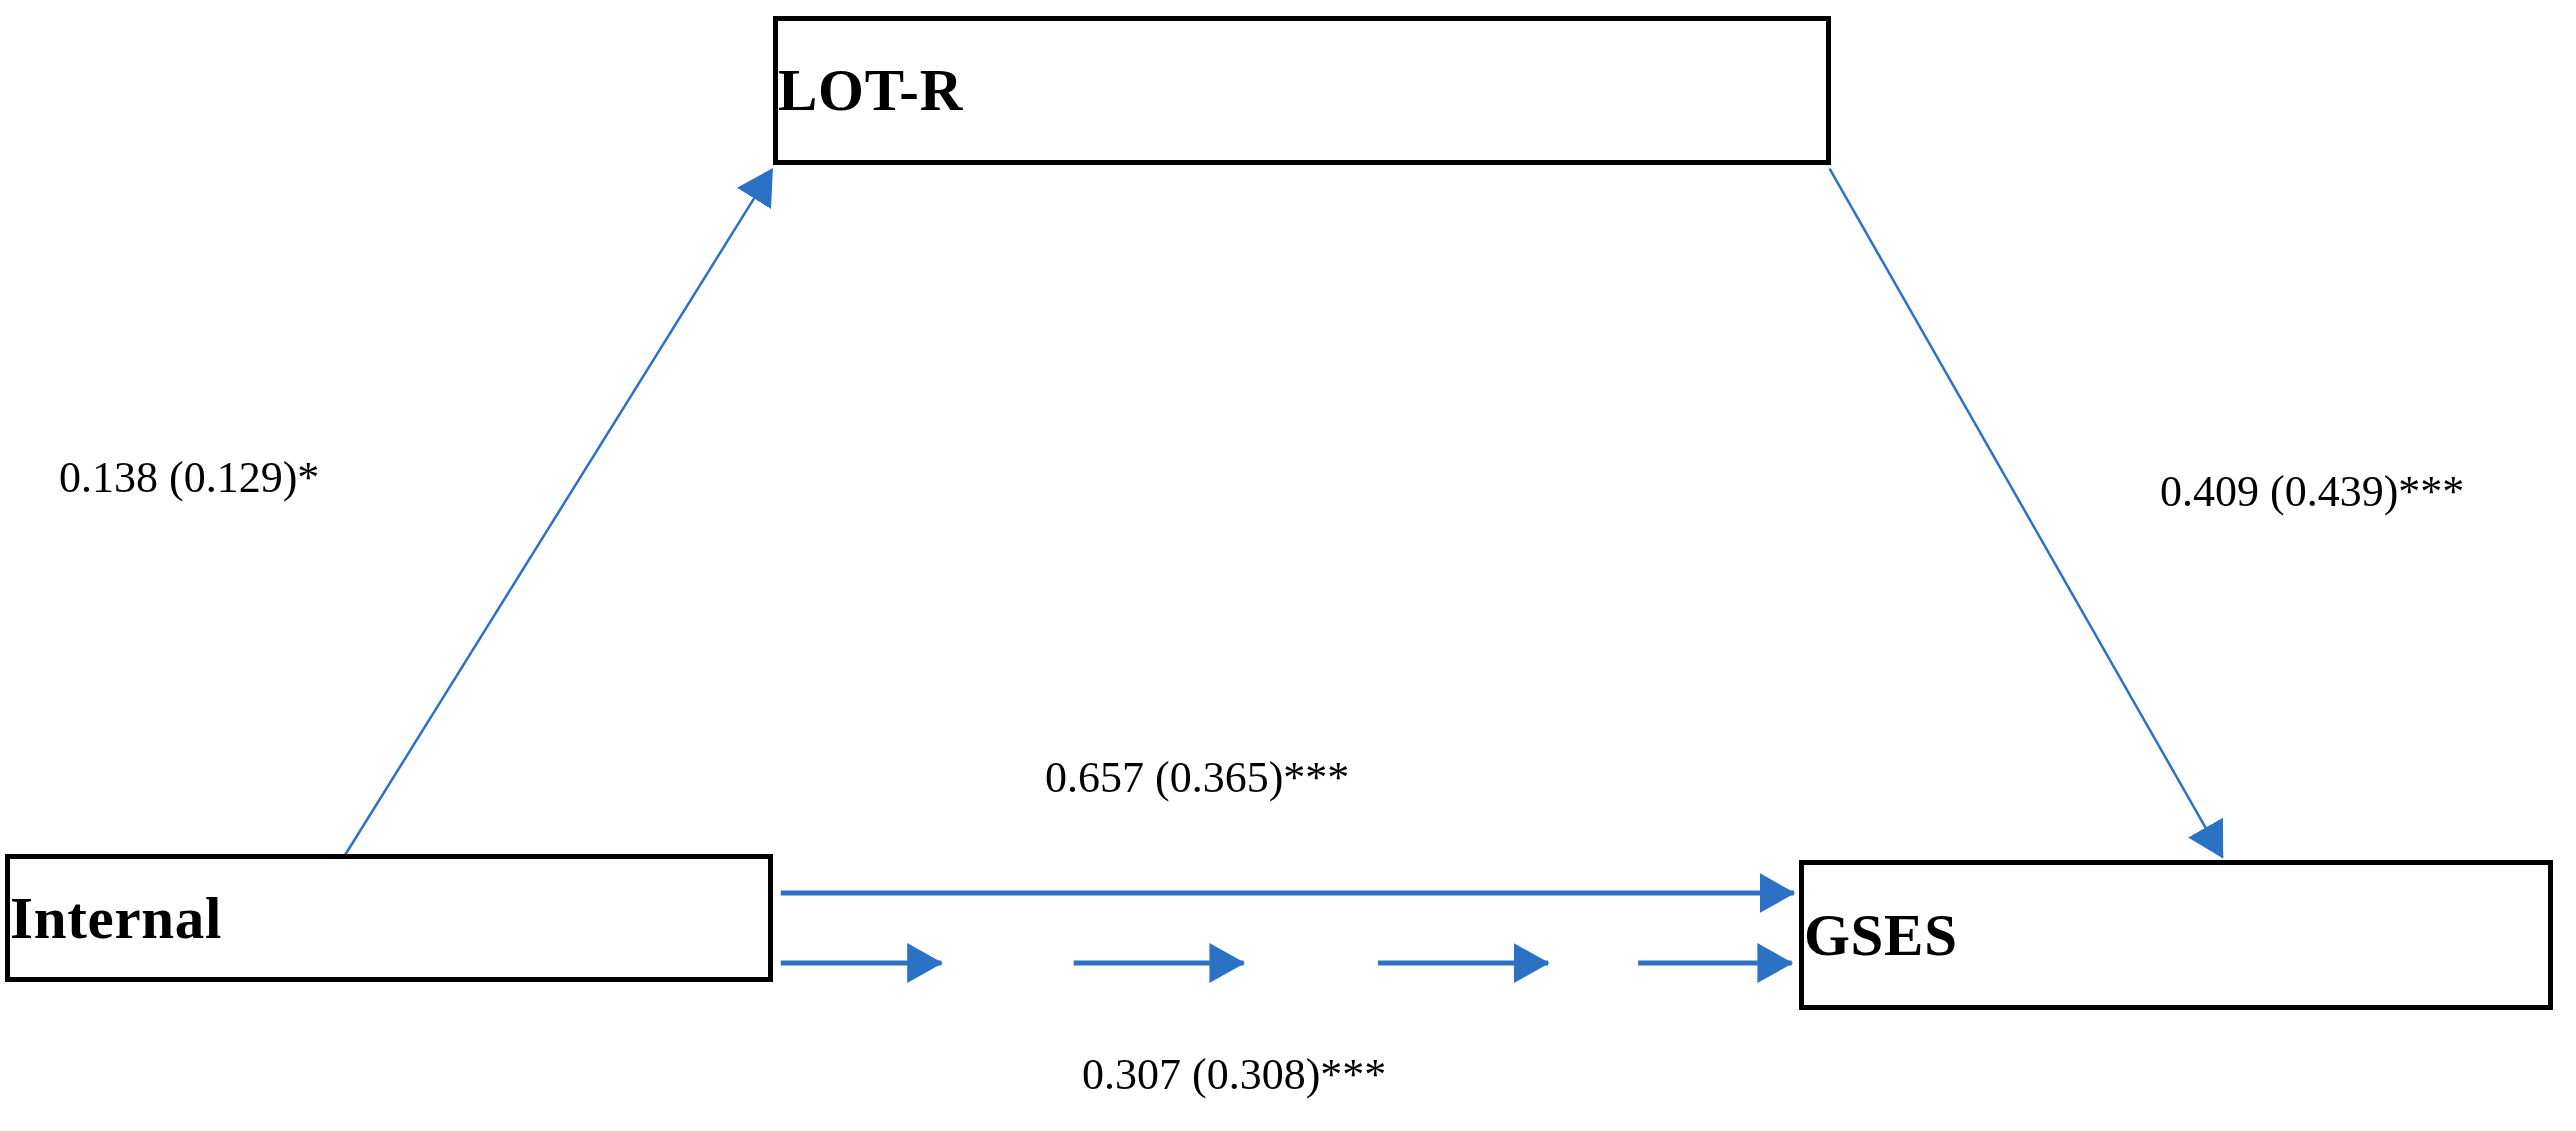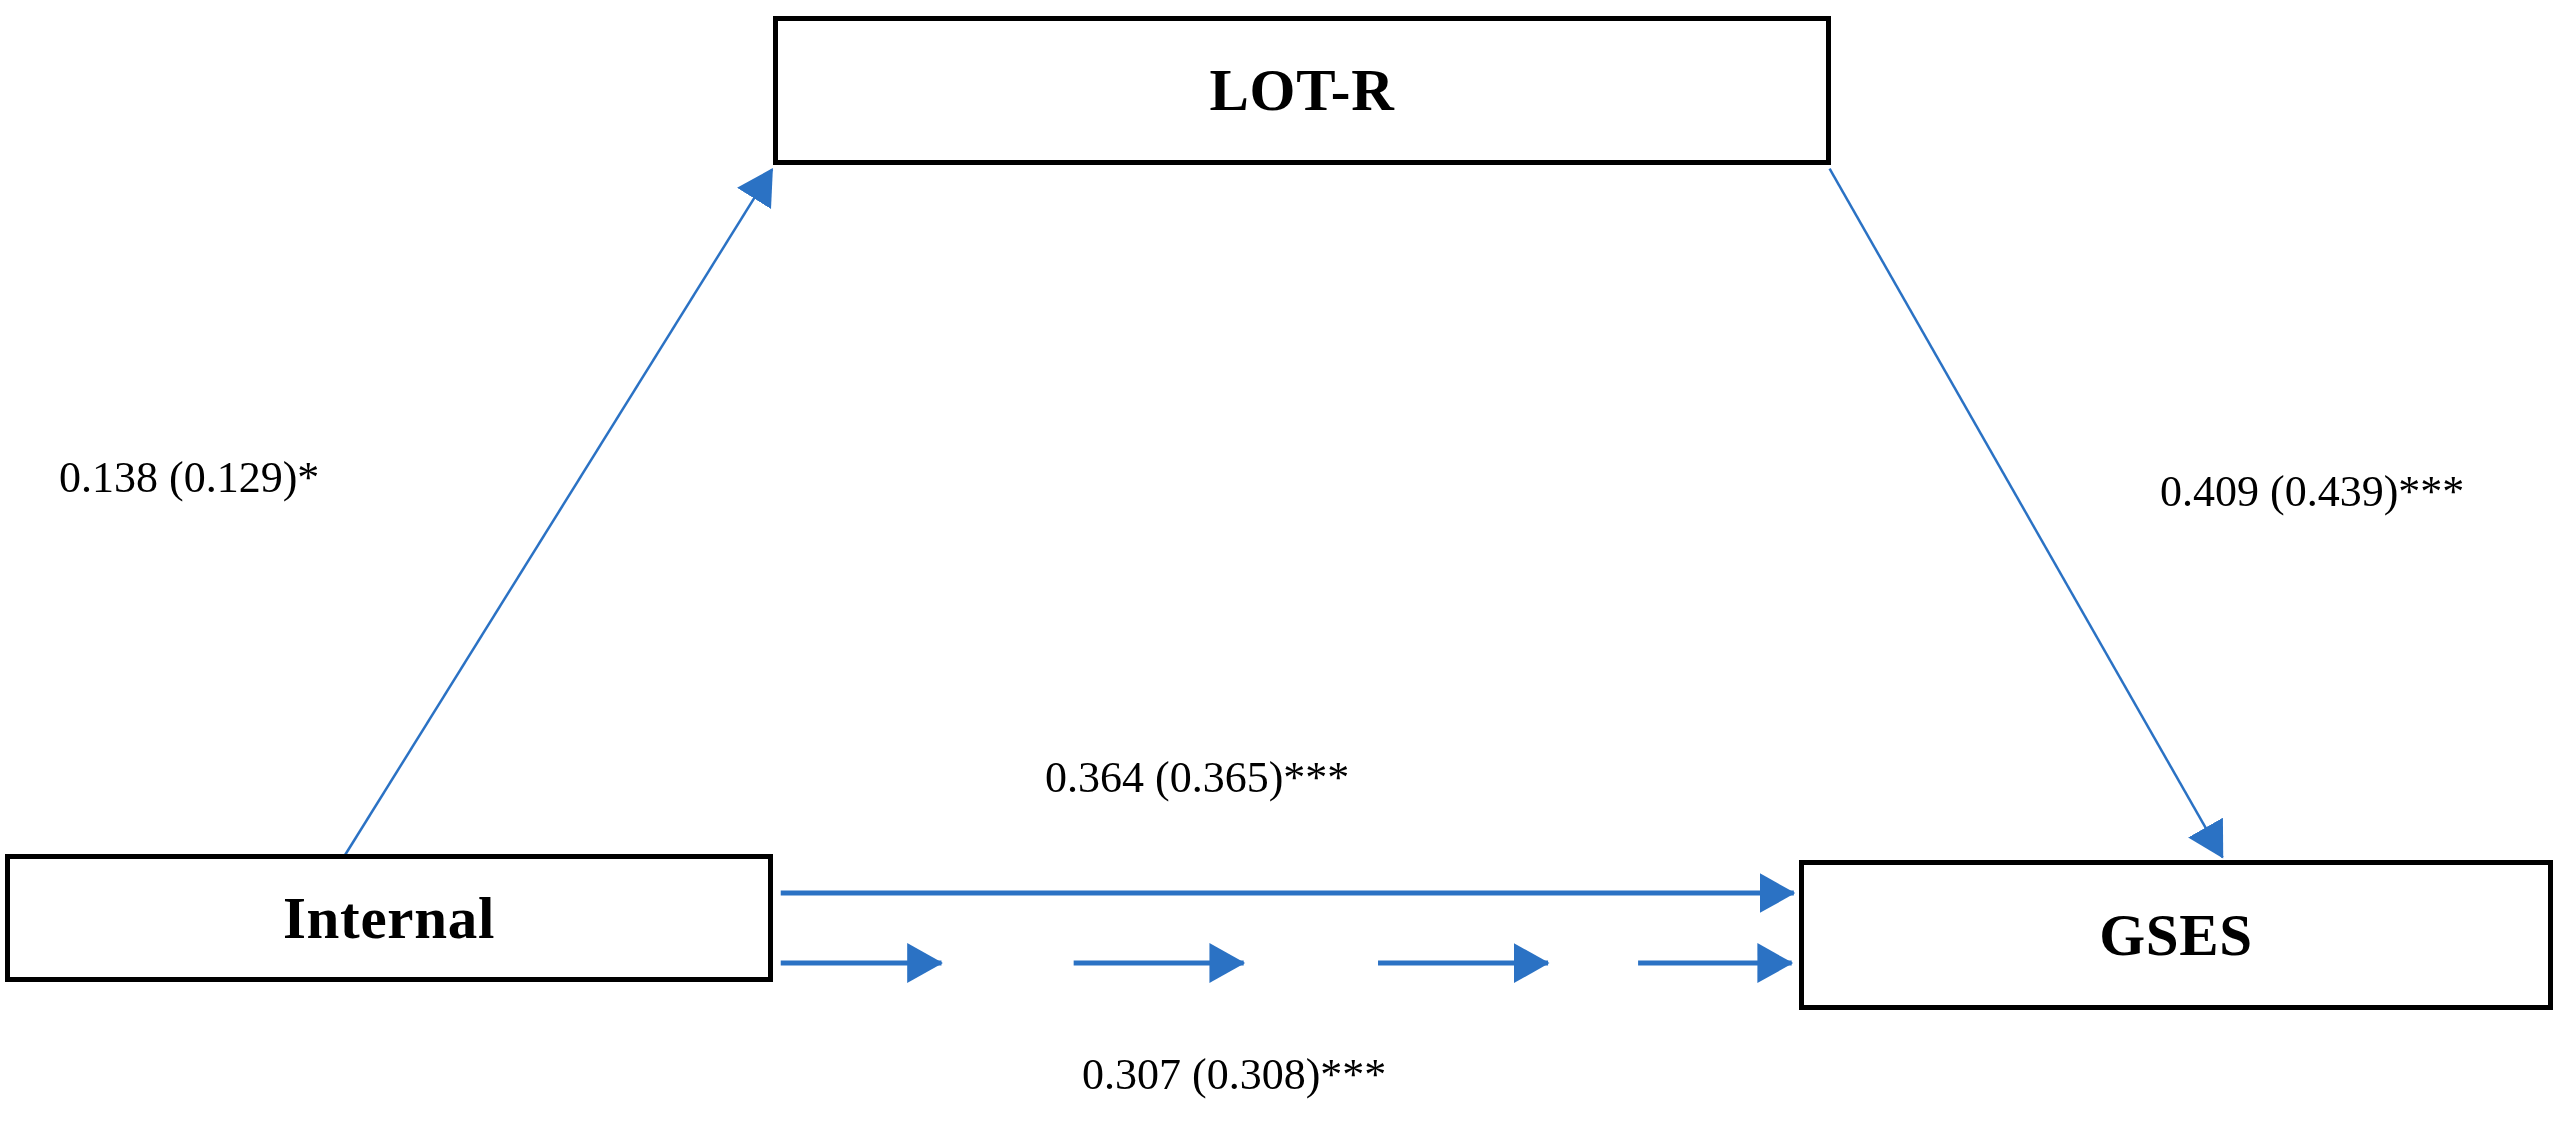--- a/index.html
+++ b/index.html
@@ -32,21 +32,21 @@
   }
   .arrow-line.thick { stroke-width: 7; }
   .arrow-line.thin  { stroke-width: 3.5; }
   .arrow-head-shape { fill: var(--arrow-color); }
   .node-box {
     position: absolute;
     background: #ffffff;
     border: 5px solid var(--border-color);
     display: flex;
     align-items: center;
-    justify-content: center;
+    justify-content: flex-start;
   }
   .node-label {
     font-weight: bold;
     font-size: 59px;
     color: var(--text-color);
     letter-spacing: 0.7px;
     white-space: nowrap;
   }
   .path-label {
     position: absolute;
@@ -95,18 +95,18 @@
   </div>
 
   <div class="node-box" id="box-gses">
     <span class="node-label">GSES</span>
   </div>
 
   <div class="path-label" id="label-a">0.138 (0.129)*</div>
 
   <div class="path-label" id="label-b">0.409 (0.439)***</div>
 
-  <div class="path-label" id="label-c">0.364 (0.365)***</div>
+  <div class="path-label" id="label-c">0.657 (0.365)***</div>
 
   <div class="path-label" id="label-d">0.307 (0.308)***</div>
 
 </div>
 
 
 </body></html>

